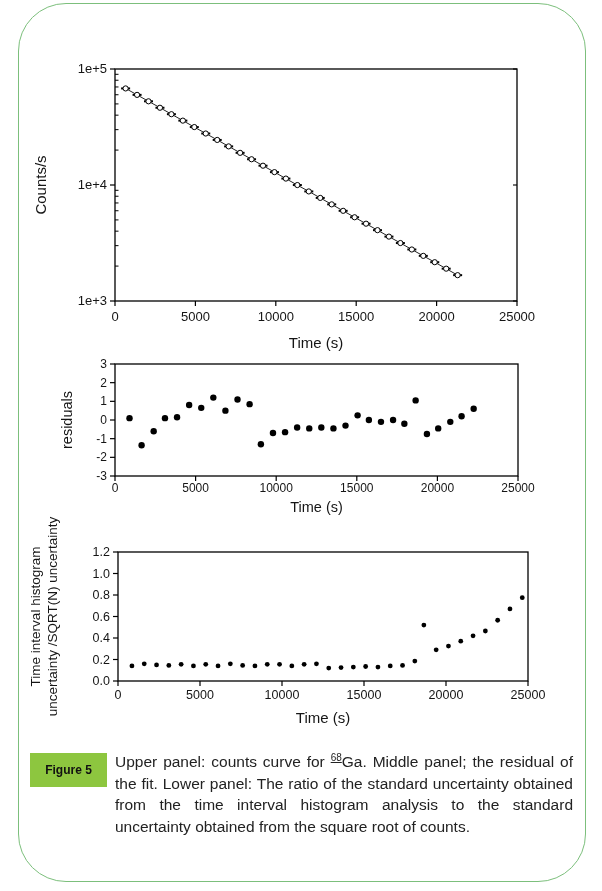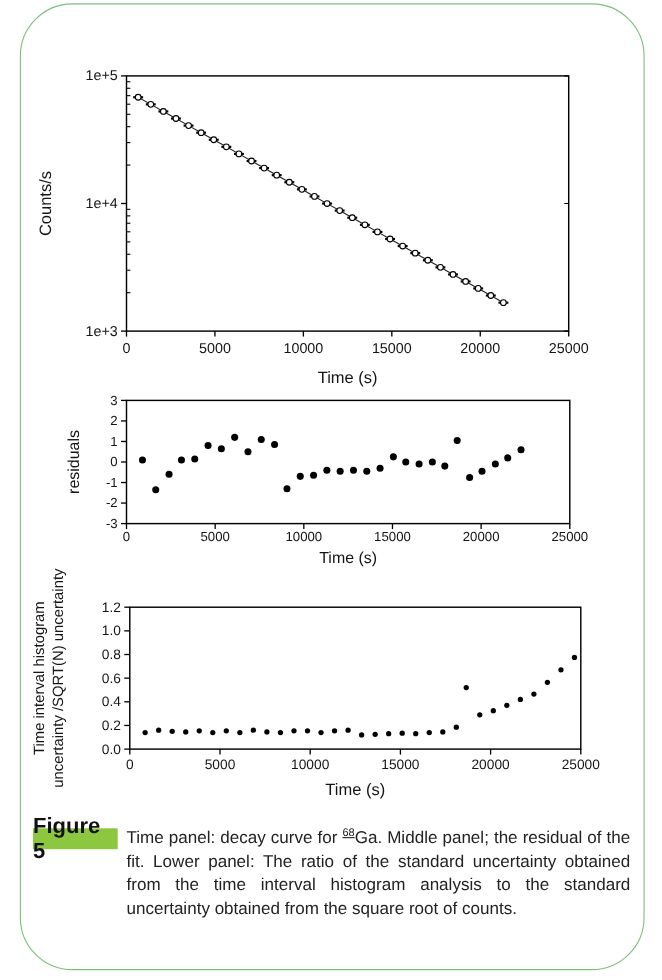--- a/index.html
+++ b/index.html
@@ -2,23 +2,23 @@
 <html><head>
 <meta charset="utf-8">
 <style>
   html,body{margin:0;padding:0;background:#fff;}
   .page{position:relative;width:602px;height:891px;background:#fff;overflow:hidden;
         font-family:"Liberation Sans",sans-serif;}
   .figure-border{position:absolute;left:18px;top:3px;width:568px;height:879px;
         border:1.6px solid #7cbf7c;border-radius:48px;box-sizing:border-box;}
   svg text{font-family:"Liberation Sans",sans-serif;fill:#151515;}
   .caption-row{position:absolute;left:30px;top:751px;width:544px;}
-  .figure-label{position:absolute;left:0;top:2px;width:77px;height:19px;
+  .figure-label{position:absolute;left:0;top:2px;width:77px;height:34px;
         display:flex;align-items:center;justify-content:center;
-        font-size:20px;font-weight:700;color:#111;}
+        font-size:12px;font-weight:700;color:#111;}
   .caption-text{position:absolute;left:85px;top:0;width:458px;
         font-size:15.5px;line-height:21.6px;color:#222;text-align:justify;}
   .caption-text sup{font-size:10px;line-height:0;text-decoration:underline;}
 </style>
 </head>
 <body>
 
 <div class="page">
   <div class="figure-border" style="border-color: rgb(124, 191, 124);"></div>
 
@@ -243,15 +243,15 @@
       <circle cx="497.66" cy="620.2625" r="2.4" fill="#000000"></circle>
       <circle cx="509.96" cy="608.975" r="2.4" fill="#000000"></circle>
       <circle cx="522.26" cy="597.6875" r="2.4" fill="#000000"></circle>
       <text x="323" y="723" text-anchor="middle" font-size="15">Time (s)</text>
       <text x="40" y="616.5" text-anchor="middle" font-size="13.5" transform="rotate(-90 40 616.5)">Time interval histogram</text>
       <text x="57" y="616.5" text-anchor="middle" font-size="13.5" transform="rotate(-90 57 616.5)">uncertainty /SQRT(N) uncertainty</text>
     </svg>
 
   <div class="caption-row">
     <div class="figure-label" id="figure-label" style="background: rgb(141, 198, 63);">Figure 5</div>
-    <div class="caption-text"><span>Time panel: decay curve for </span><sup>68</sup><span>Ga. Middle panel; the residual of the fit. Lower panel: The ratio of the standard uncertainty obtained from the time interval histogram analysis to the standard uncertainty obtained from the square root of counts.</span></div>
+    <div class="caption-text"><span>Upper panel: counts curve for </span><sup>68</sup><span>Ga. Middle panel; the residual of the fit. Lower panel: The ratio of the standard uncertainty obtained from the time interval histogram analysis to the standard uncertainty obtained from the square root of counts.</span></div>
   </div>
 </div>
 
 </body></html>

